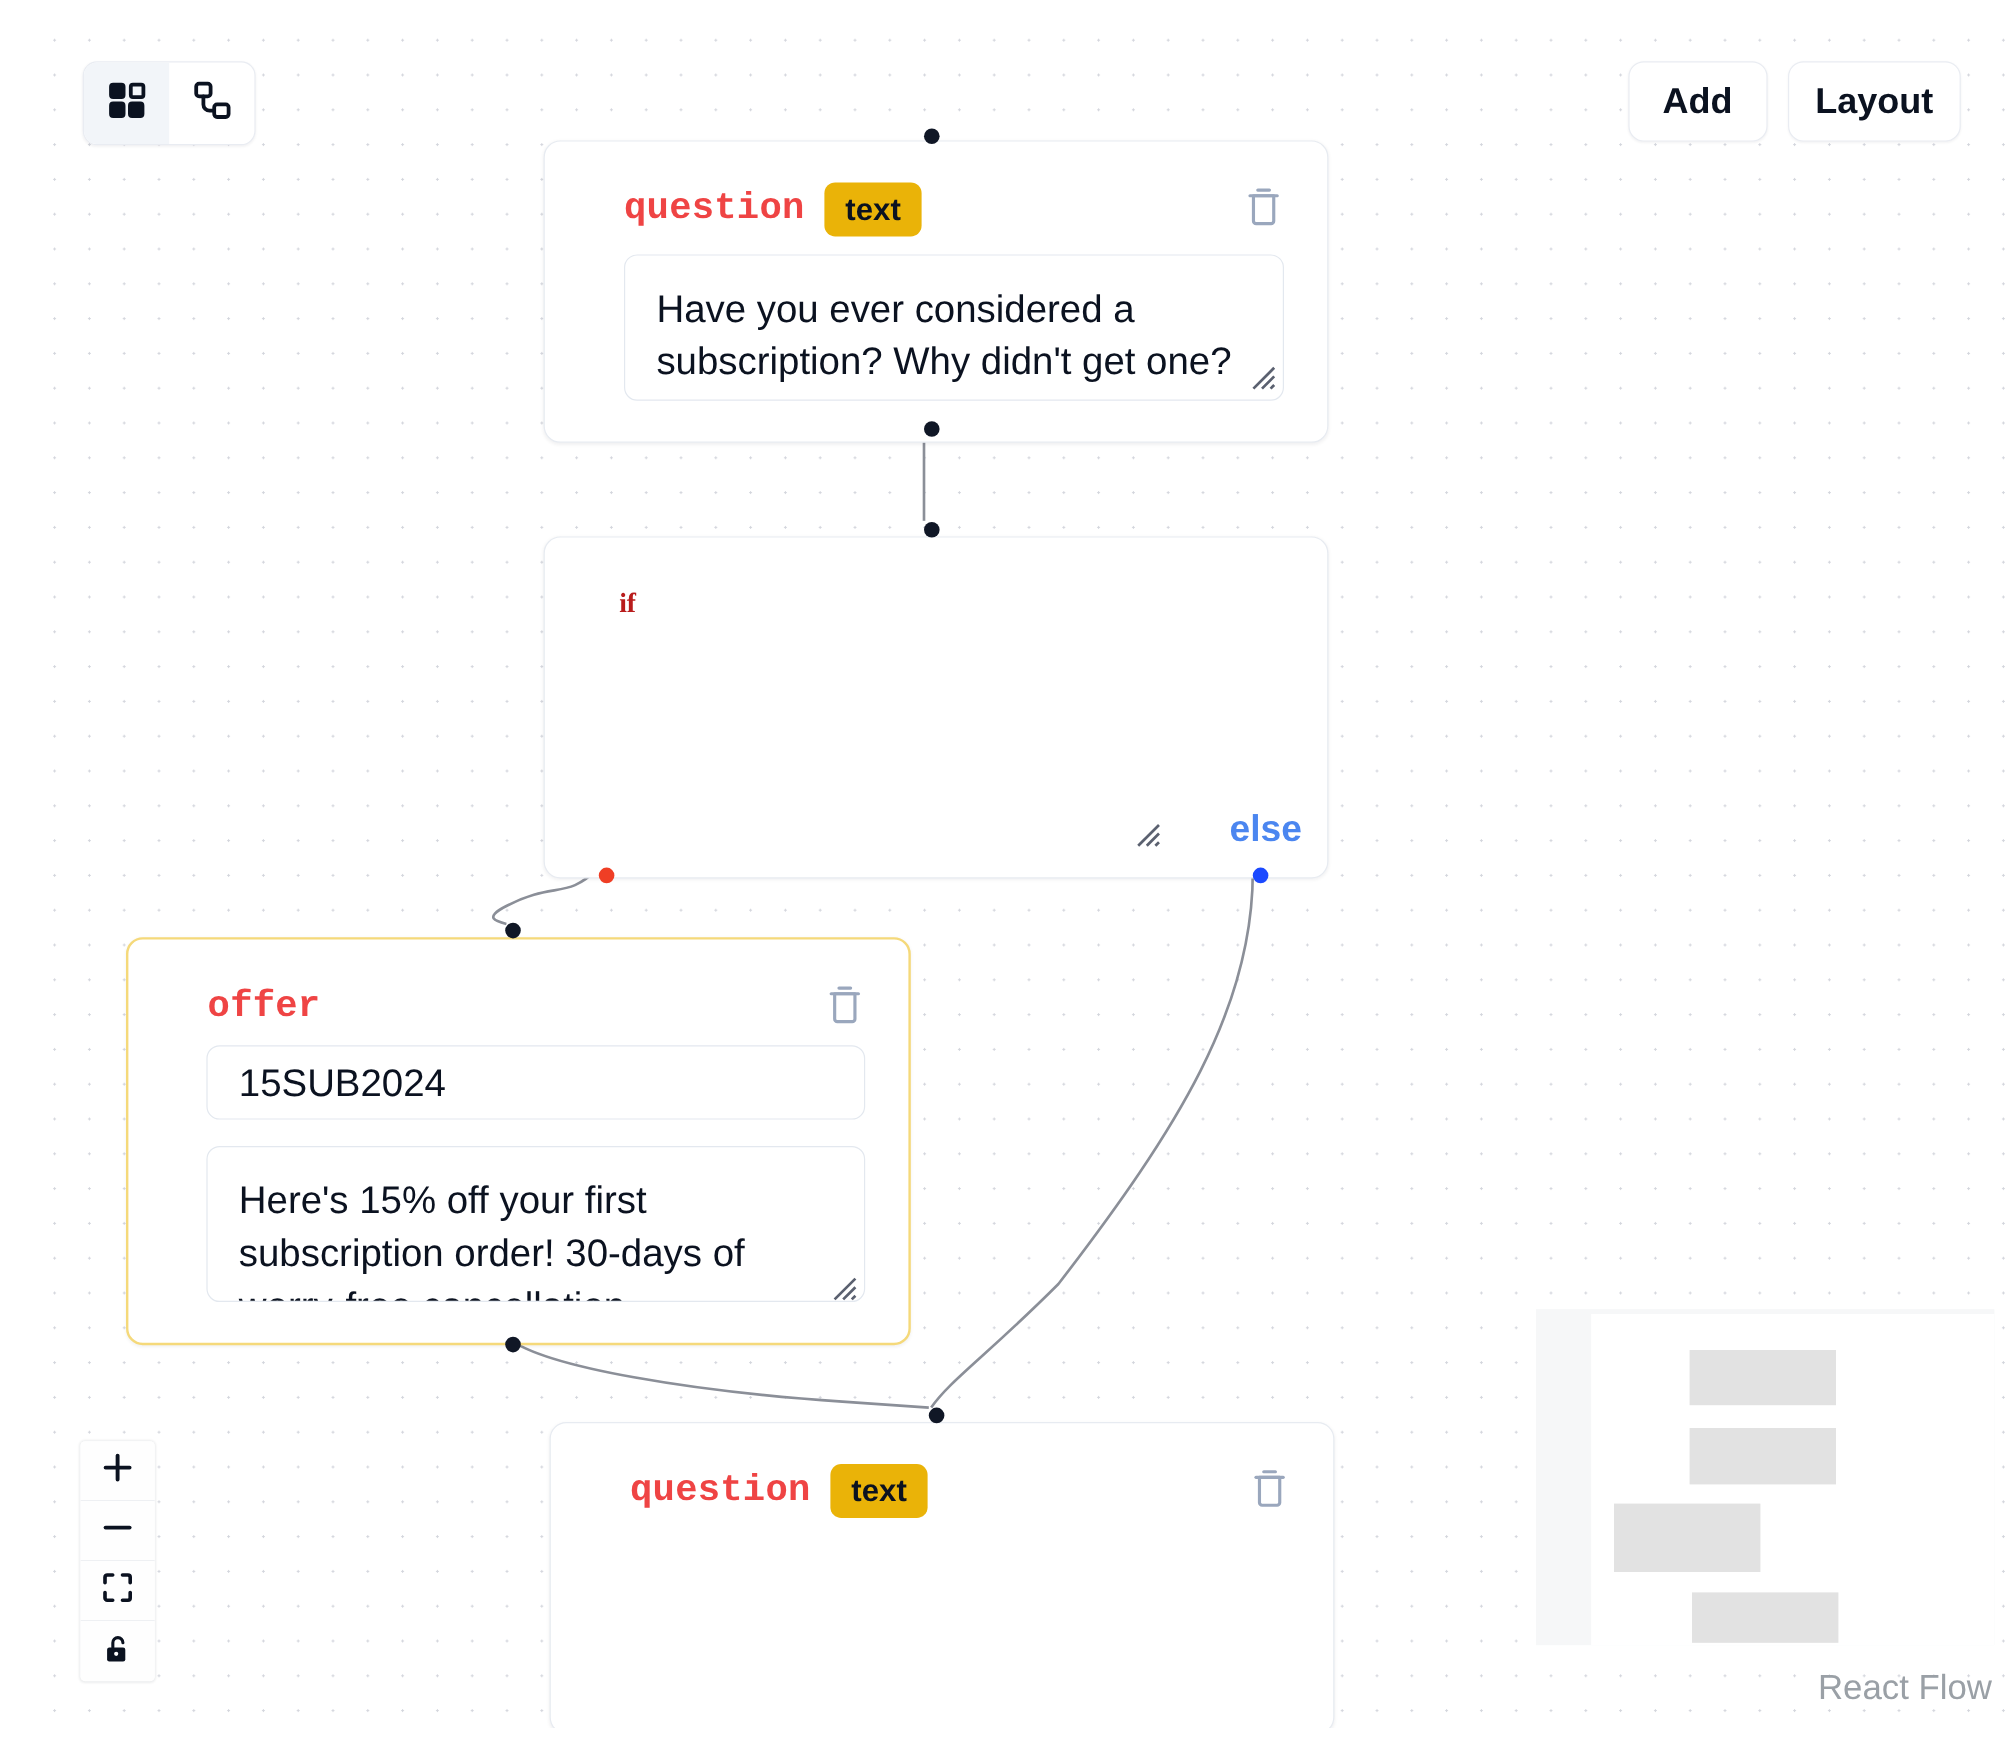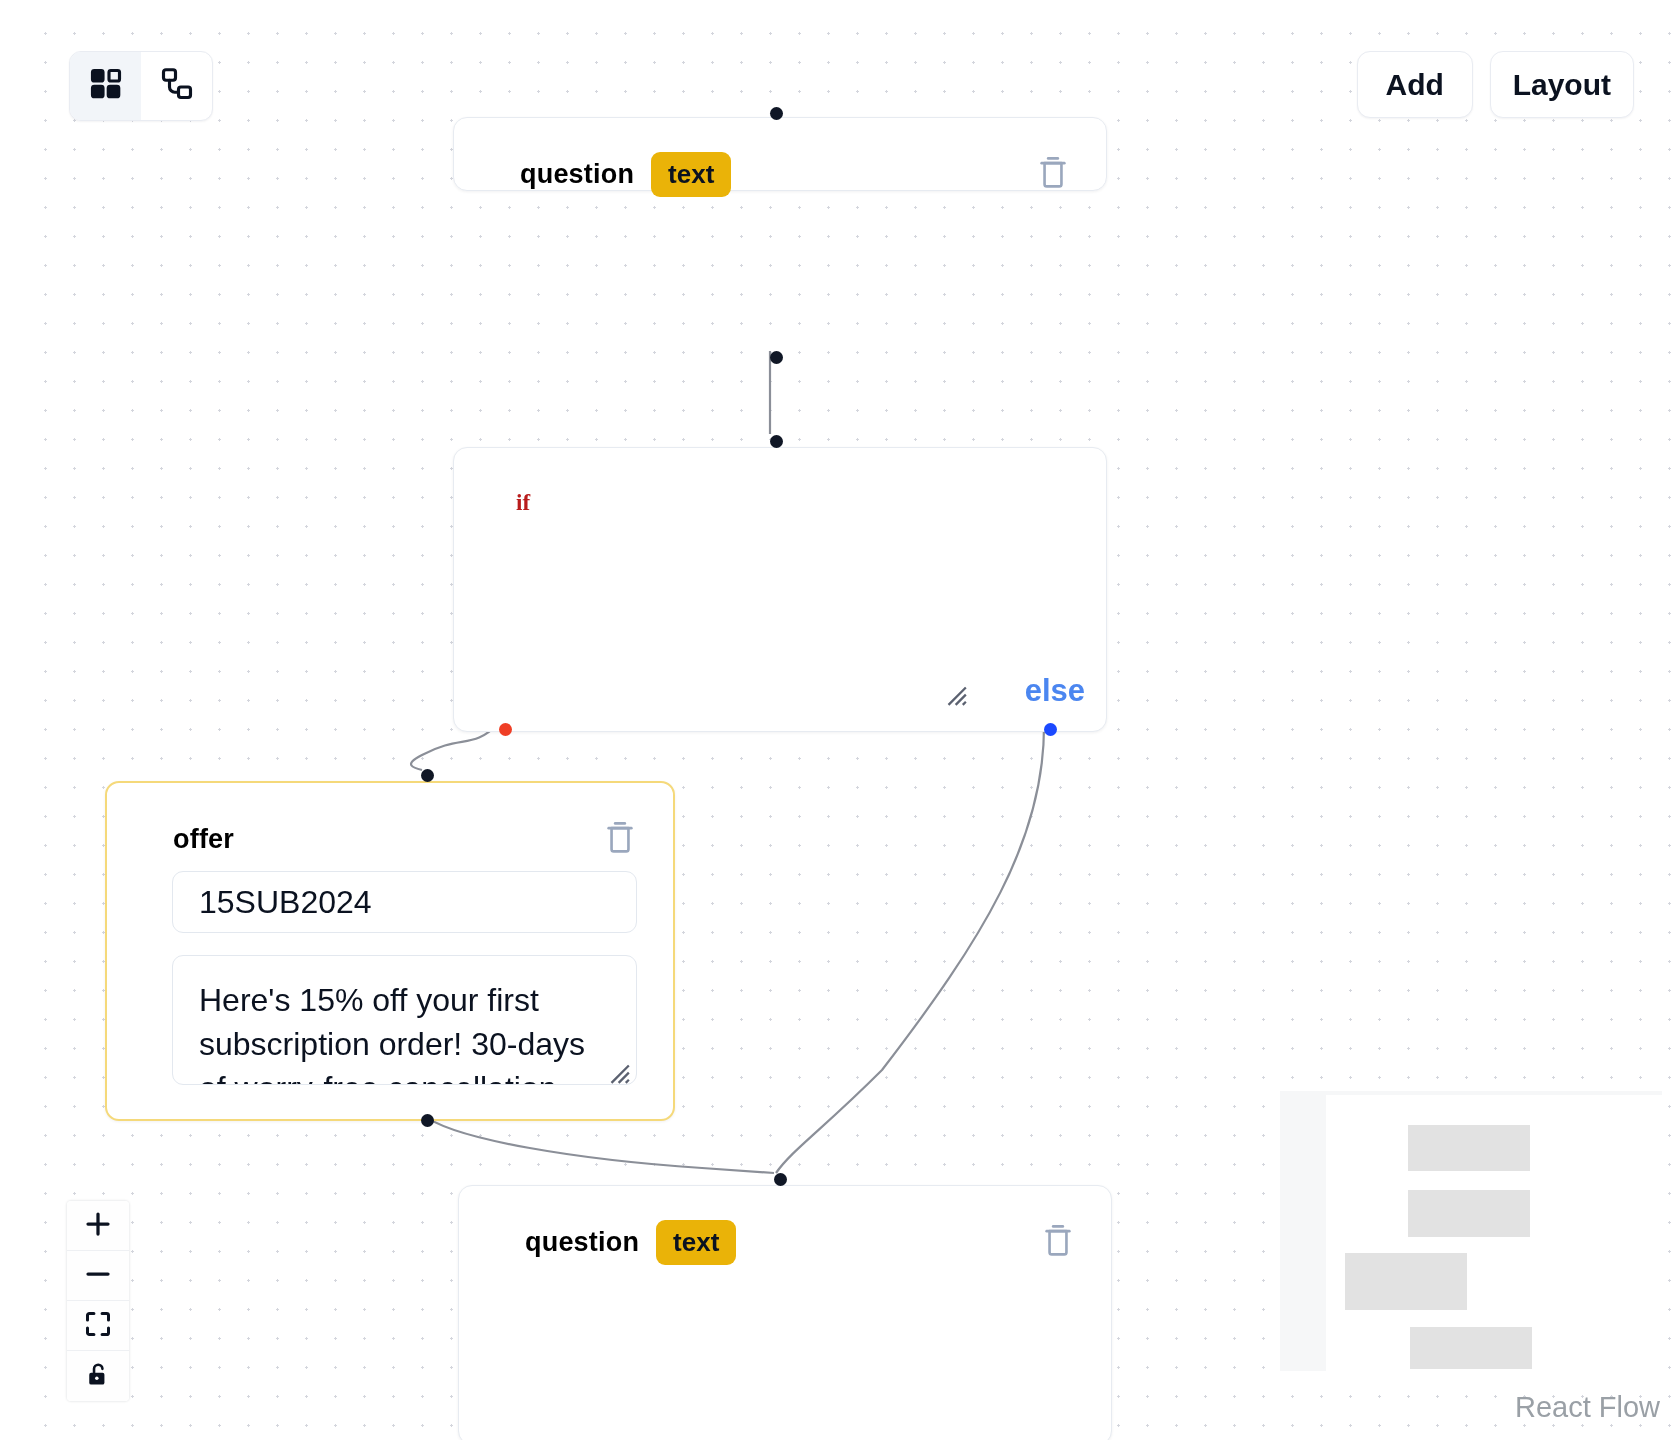--- a/index.html
+++ b/index.html
@@ -100,24 +100,24 @@
     box-shadow: 0 1px 3px rgba(16,24,40,.06);
   }
   .node-head {
     display: flex;
     align-items: center;
     padding: 40px 36px 0 66px;
     position: relative;
     height: 72px;
   }
   .node-kind {
-    font-family: Liberation Sans, sans-serif;
-    font-size: 27px;
+    font-family: Liberation Mono, monospace;
+    font-size: 31px;
     font-weight: 700;
-    color: #000000;
+    color: #ef4444;
     letter-spacing: .2px;
   }
   .kind-chip {
     margin-left: 17px;
     background: #eab308;
     border-radius: 9px;
     padding: 7px 17px;
     font-family: "Liberation Sans", sans-serif;
     font-size: 26px;
     font-weight: 700;
@@ -189,21 +189,21 @@
     font-weight: 700;
     color: #4b86f0;
   }
   .cond-field {
     width: 474px;
     height: 165px;
   }
 
   
   #node-offer {
-    left: 83px; top: 771px; width: 570px; height: 340px;
+    left: 83px; top: 771px; width: 654px; height: 340px;
   }
   #node-offer .field.msg { height: 130px; }
 
   
   #node-question-2 {
     left: 436px; top: 1175px; width: 654px; height: 260px;
   }
   #node-question-2 .field { height: 120px; }
 
   
@@ -334,20 +334,28 @@
         <span class="node-kind">question</span>
         <span class="kind-chip">text</span>
         <span class="trash">
           <svg width="34" height="36" viewBox="0 0 24 26" fill="none" stroke="#9aa7bd" stroke-width="1.9" stroke-linecap="round" stroke-linejoin="round">
             <path d="M8.5 3.2h7"></path>
             <path d="M3.8 6.6h16.4"></path>
             <path d="M5.9 6.6 h12.2 v15.2 a1.6 1.6 0 0 1 -1.6 1.6 H7.5 a1.6 1.6 0 0 1 -1.6 -1.6 Z"></path>
           </svg>
         </span>
       </div>
+      <div class="node-body">
+        <div class="field">Have you ever considered a subscription? Why didn't get one?</div>
+        <span class="grip" style="right:42px; bottom:42px;">
+          <svg width="26" height="26" viewBox="0 0 12 12" stroke="#5b6170" stroke-width="1.05">
+            <path d="M11 3 L3 11 M11 6.3 L6.3 11 M11 9.6 L9.6 11"></path>
+          </svg>
+        </span>
+      </div>
     </div>
     <div class="handle" style="left:748px; top:341px;"></div>
 
     <div class="handle" style="left:748px; top:425px;"></div>
     <div class="node" id="node-conditional">
       <div class="cond-row">
         <span class="kw-if">if</span>
         <span class="grip" style="right:138px; bottom:24px;">
           <svg width="26" height="26" viewBox="0 0 12 12" stroke="#5b6170" stroke-width="1.05">
             <path d="M11 3 L3 11 M11 6.3 L6.3 11 M11 9.6 L9.6 11"></path>

